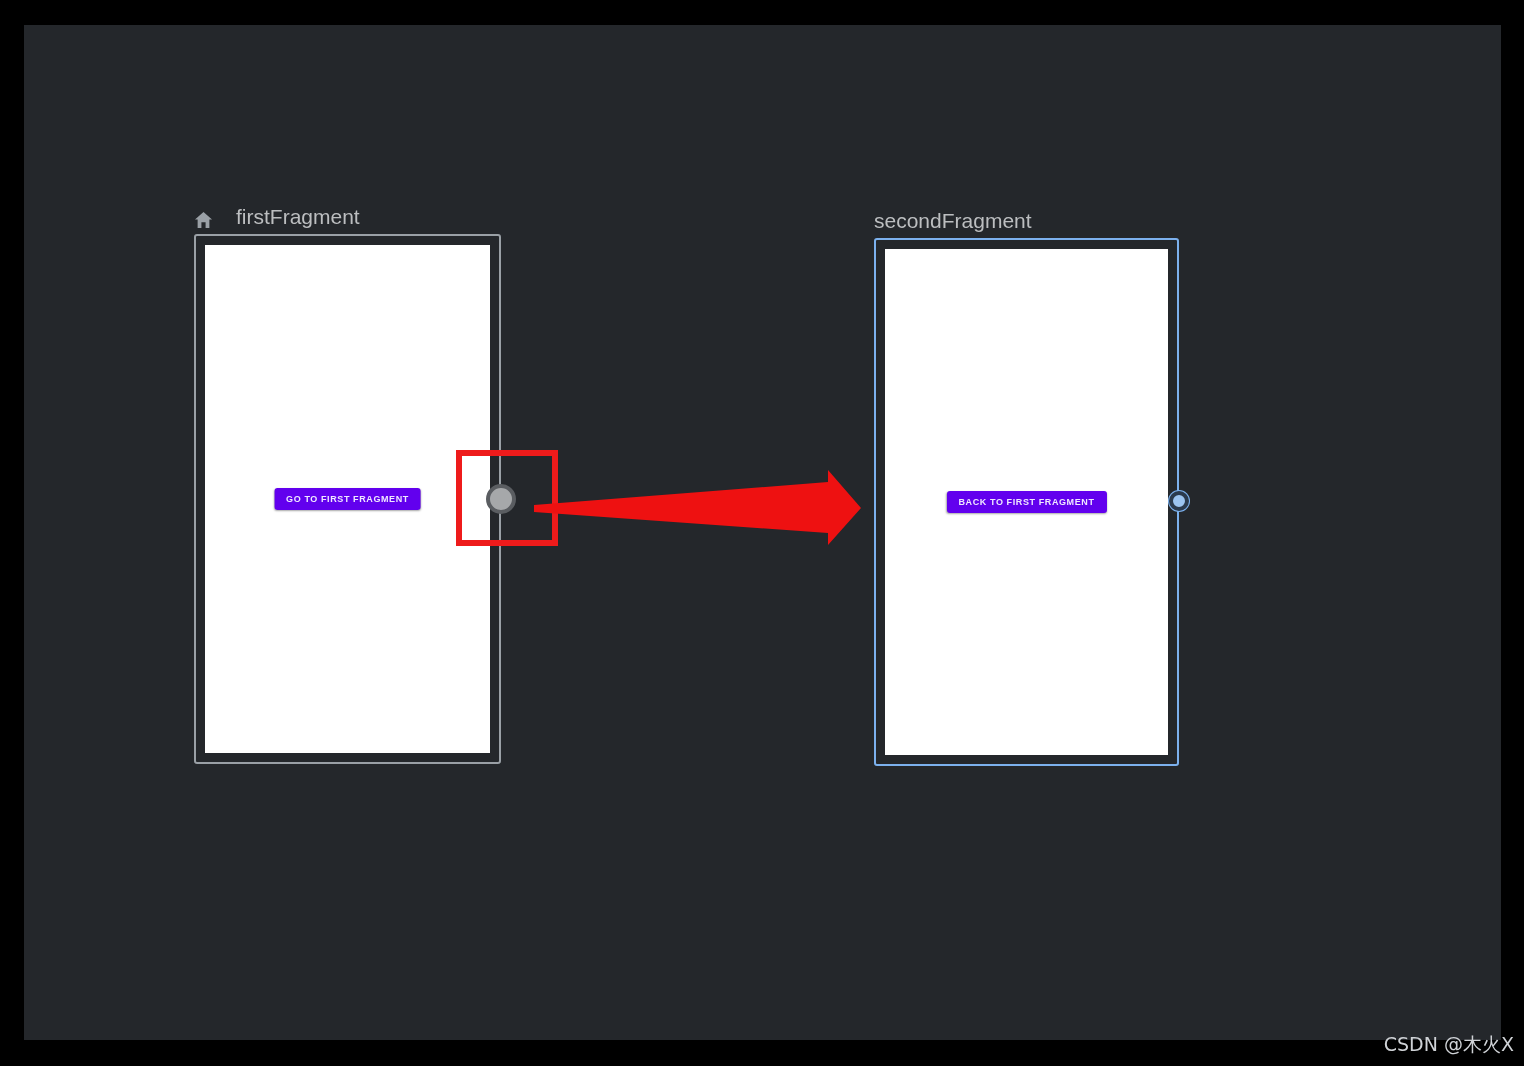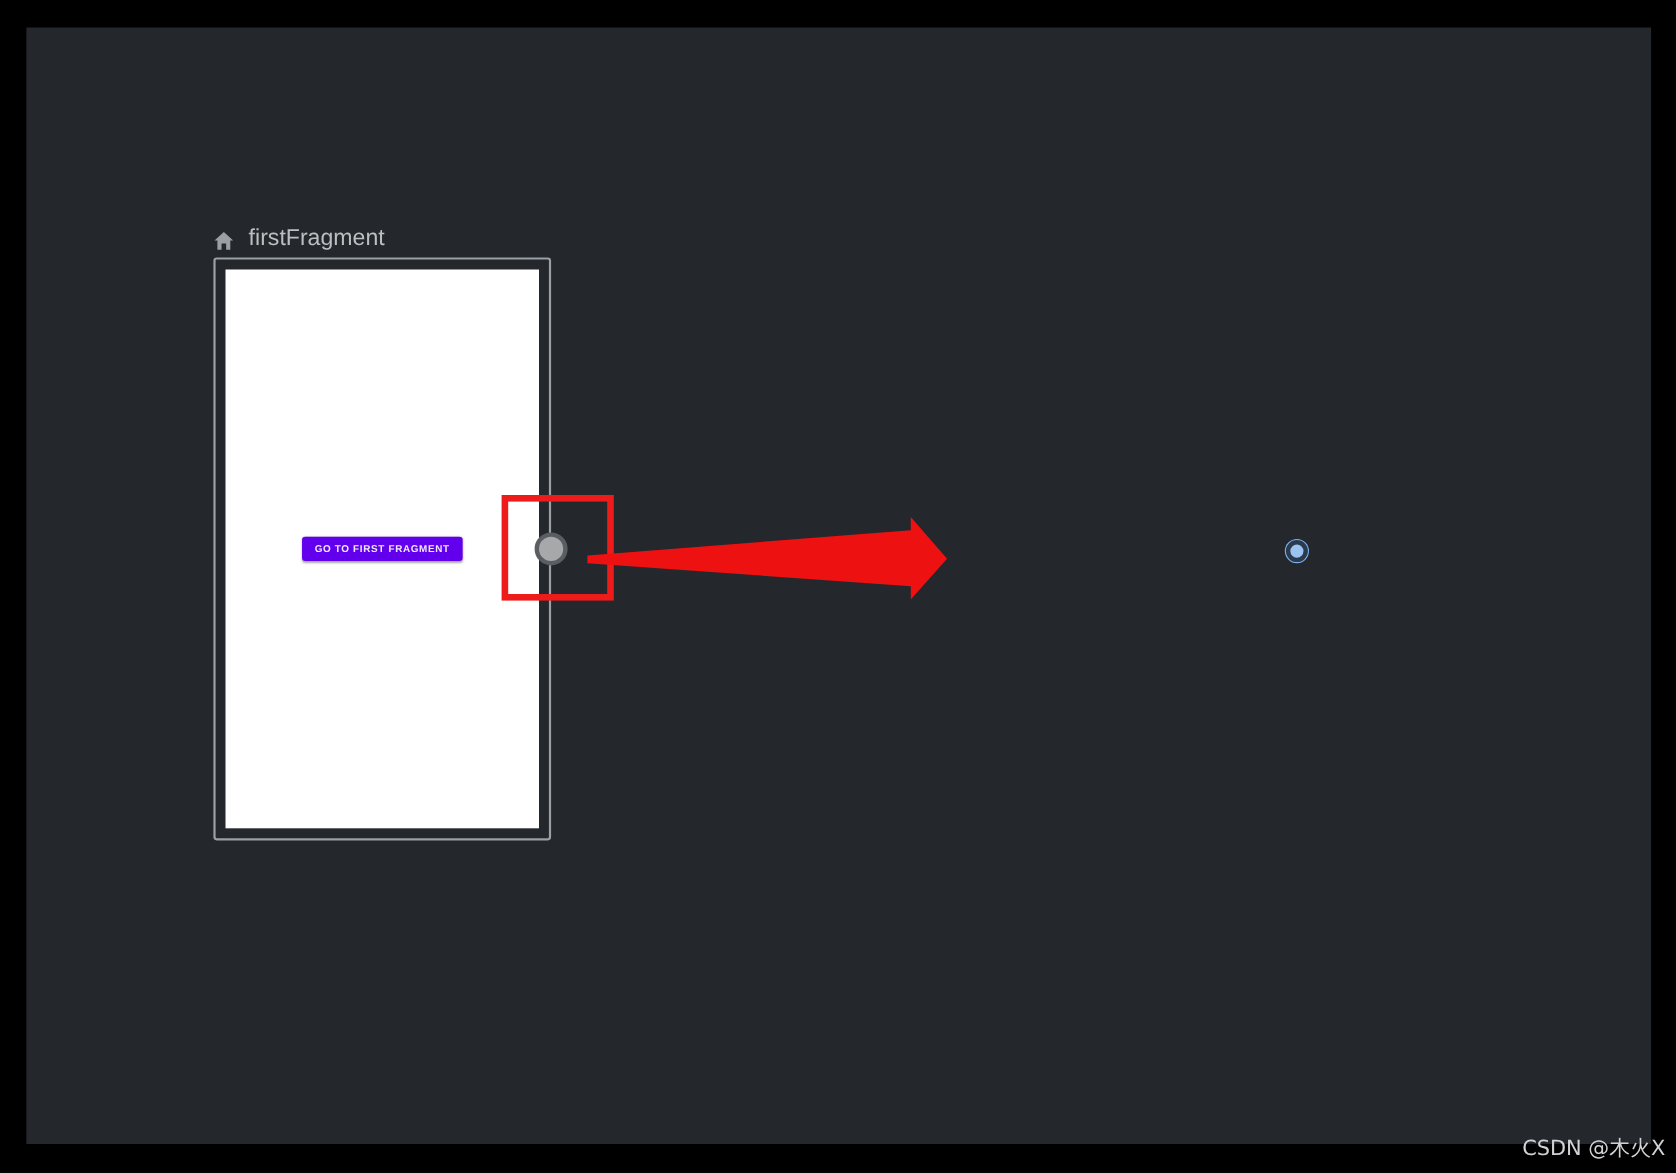--- a/index.html
+++ b/index.html
@@ -33,21 +33,21 @@
     position: absolute;
     left: 0;
     bottom: 100%;
     margin-bottom: 4px;
     white-space: nowrap;
     color: #bcbec0;
     font-size: 21px;
     line-height: 26px;
     display: flex;
     align-items: center;
-    gap: 13px;
+    gap: 23px;
   }
   .home-icon {
     display: inline-block;
     width: 19px;
     height: 18px;
     position: relative;
     top: 1px;
   }
   .dest-frame {
     position: absolute;
@@ -148,20 +148,32 @@
 
     <div class="dest-frame">
       <div class="dest-screen">
         <div class="mini-button">GO TO FIRST FRAGMENT</div>
       </div>
     </div>
   </div>
 
   <div class="handle handle-gray" style="left:462px; top:459px;"></div>
 
+  <div class="destination" style="left:850px; top:213px; width:305px; height:528px;">
+
+    <div class="dest-label">
+      <span>secondFragment</span>
+    </div>
+
+    <div class="dest-frame selected">
+      <div class="dest-screen">
+        <div class="mini-button">BACK TO FIRST FRAGMENT</div>
+      </div>
+    </div>
+  </div>
 
   <div class="handle handle-blue" style="left:1145px; top:466px;"></div>
 
 </div>
 
 <svg id="annotation-layer" viewBox="0 0 1524 1066" width="1524" height="1066">
 
   <rect x="459" y="453" width="96" height="90" fill="none" stroke="#ee1b1b" stroke-width="6"></rect>
 
   <polygon points="534,505 828,482 828,470 861,508 828,545 828,533 534,512" fill="#ee1111"></polygon>

